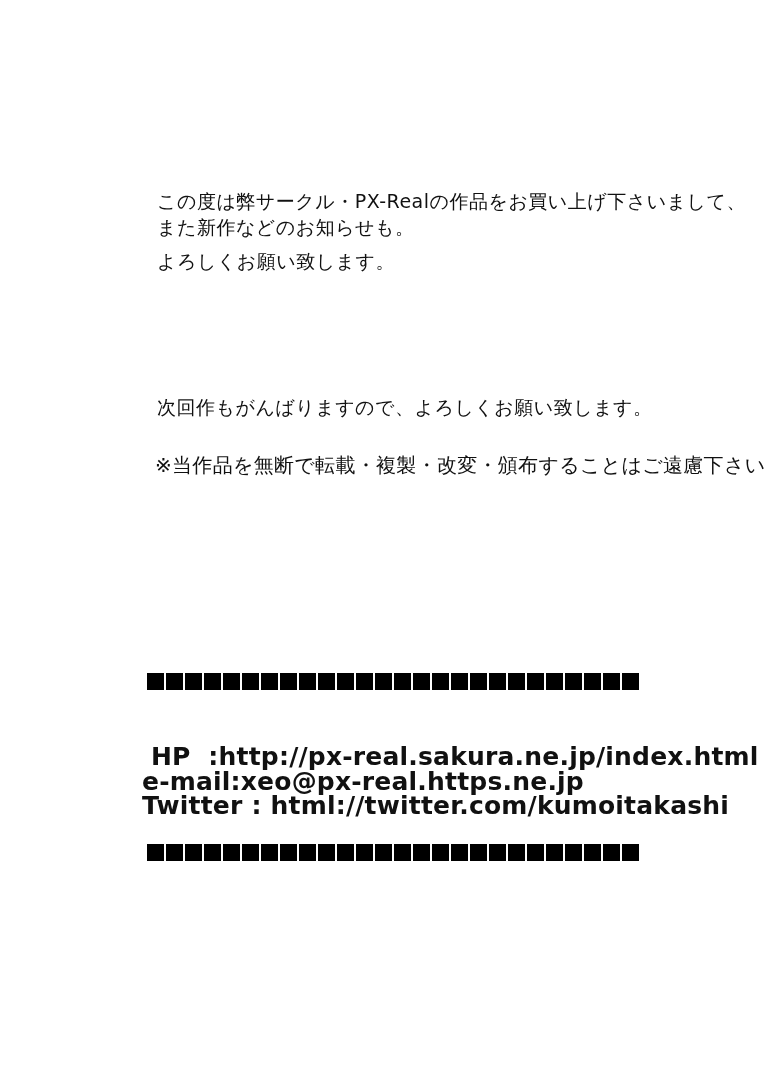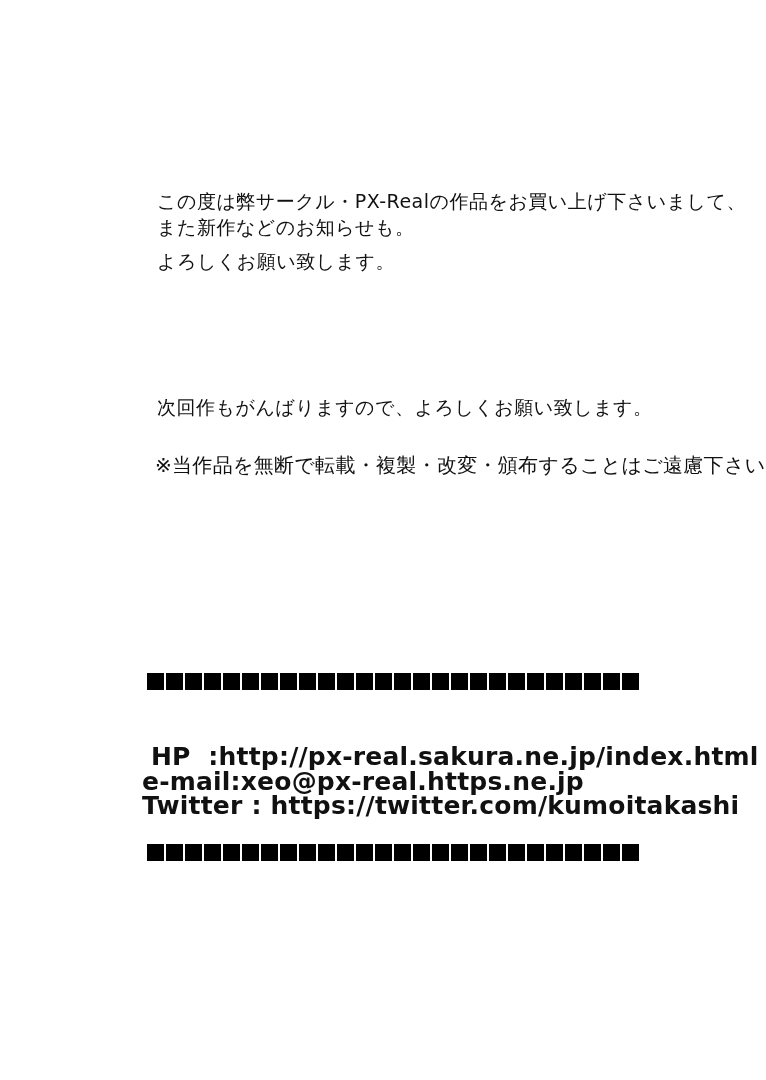--- a/index.html
+++ b/index.html
@@ -123,21 +123,21 @@
       <span class="divider-square" style="background: rgb(0, 0, 0);"></span>
       <span class="divider-square" style="background: rgb(0, 0, 0);"></span>
       <span class="divider-square" style="background: rgb(0, 0, 0);"></span>
       <span class="divider-square" style="background: rgb(0, 0, 0);"></span>
     </div>
 
 
   <div class="contact-block">
     <div class="contact-line"> HP  :http://px-real.sakura.ne.jp/index.html</div>
     <div class="contact-line">e-mail:xeo@px-real.https.ne.jp</div>
-    <div class="contact-line">Twitter : https://twitter.com/kumoitakashi</div>
+    <div class="contact-line">Twitter : html://twitter.com/kumoitakashi</div>
   </div>
 
   <div class="divider-bar divider-bar-bottom">
       <span class="divider-square" style="background: rgb(0, 0, 0);"></span>
       <span class="divider-square" style="background: rgb(0, 0, 0);"></span>
       <span class="divider-square" style="background: rgb(0, 0, 0);"></span>
       <span class="divider-square" style="background: rgb(0, 0, 0);"></span>
       <span class="divider-square" style="background: rgb(0, 0, 0);"></span>
       <span class="divider-square" style="background: rgb(0, 0, 0);"></span>
       <span class="divider-square" style="background: rgb(0, 0, 0);"></span>

